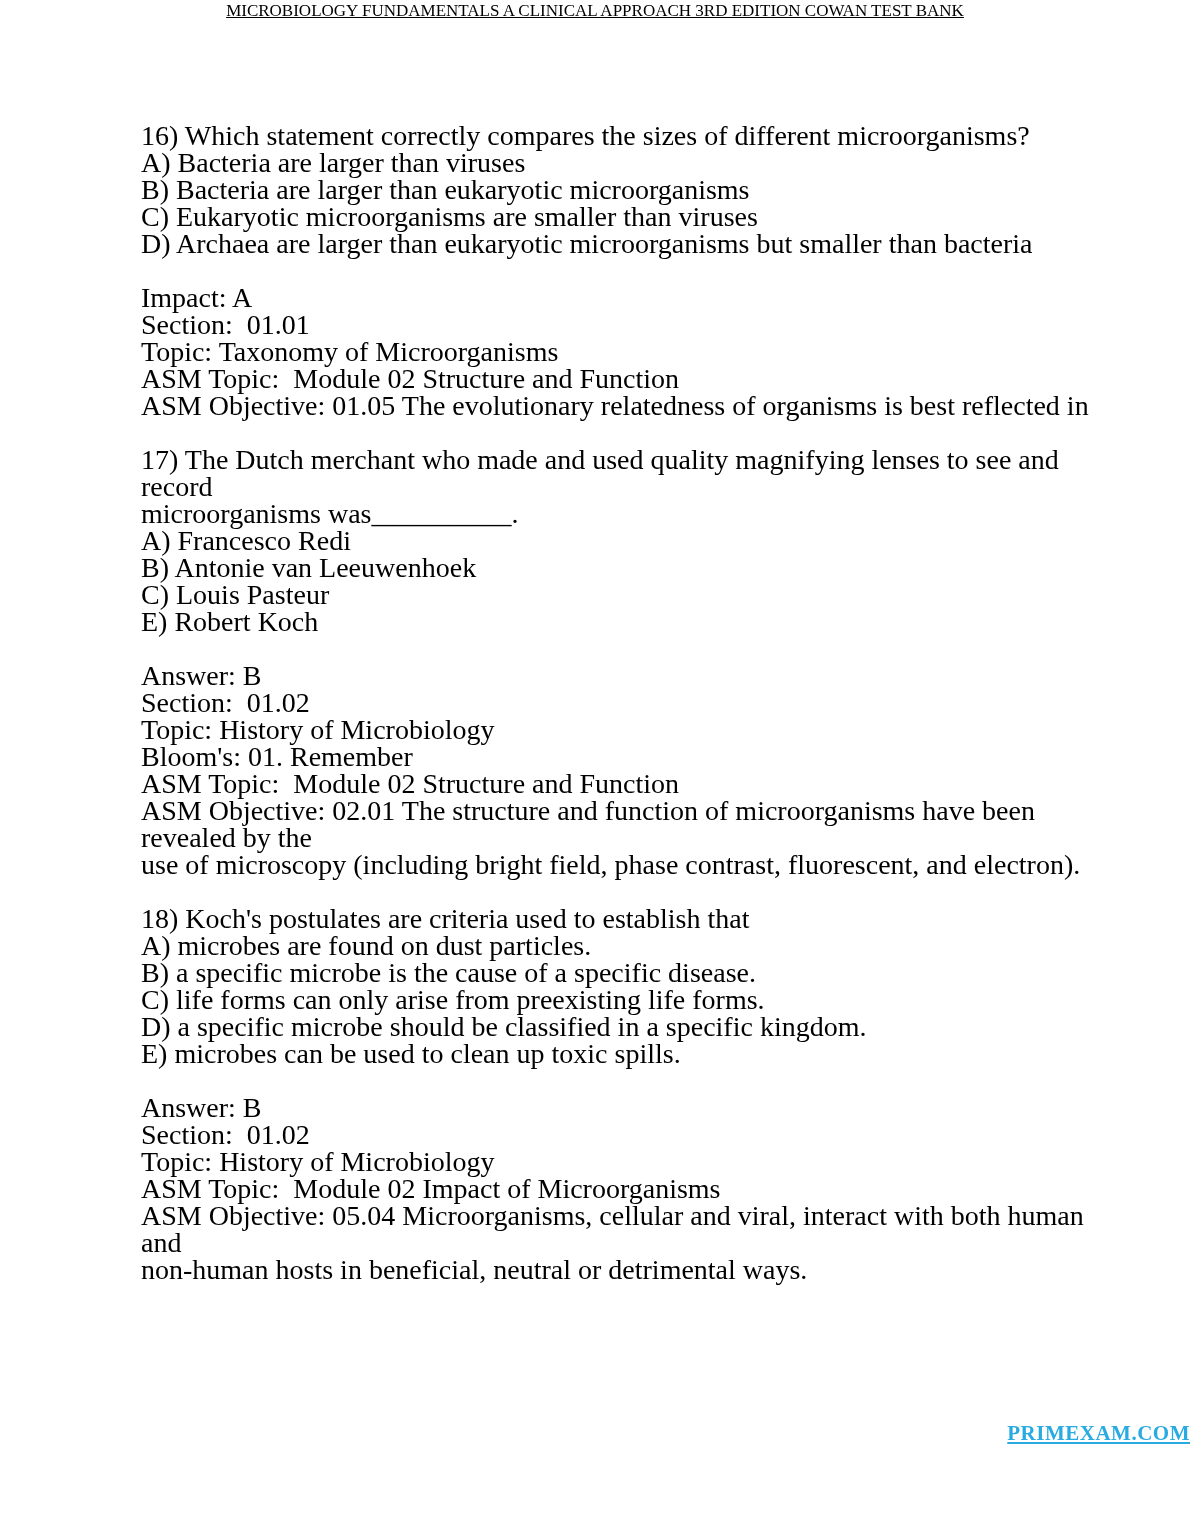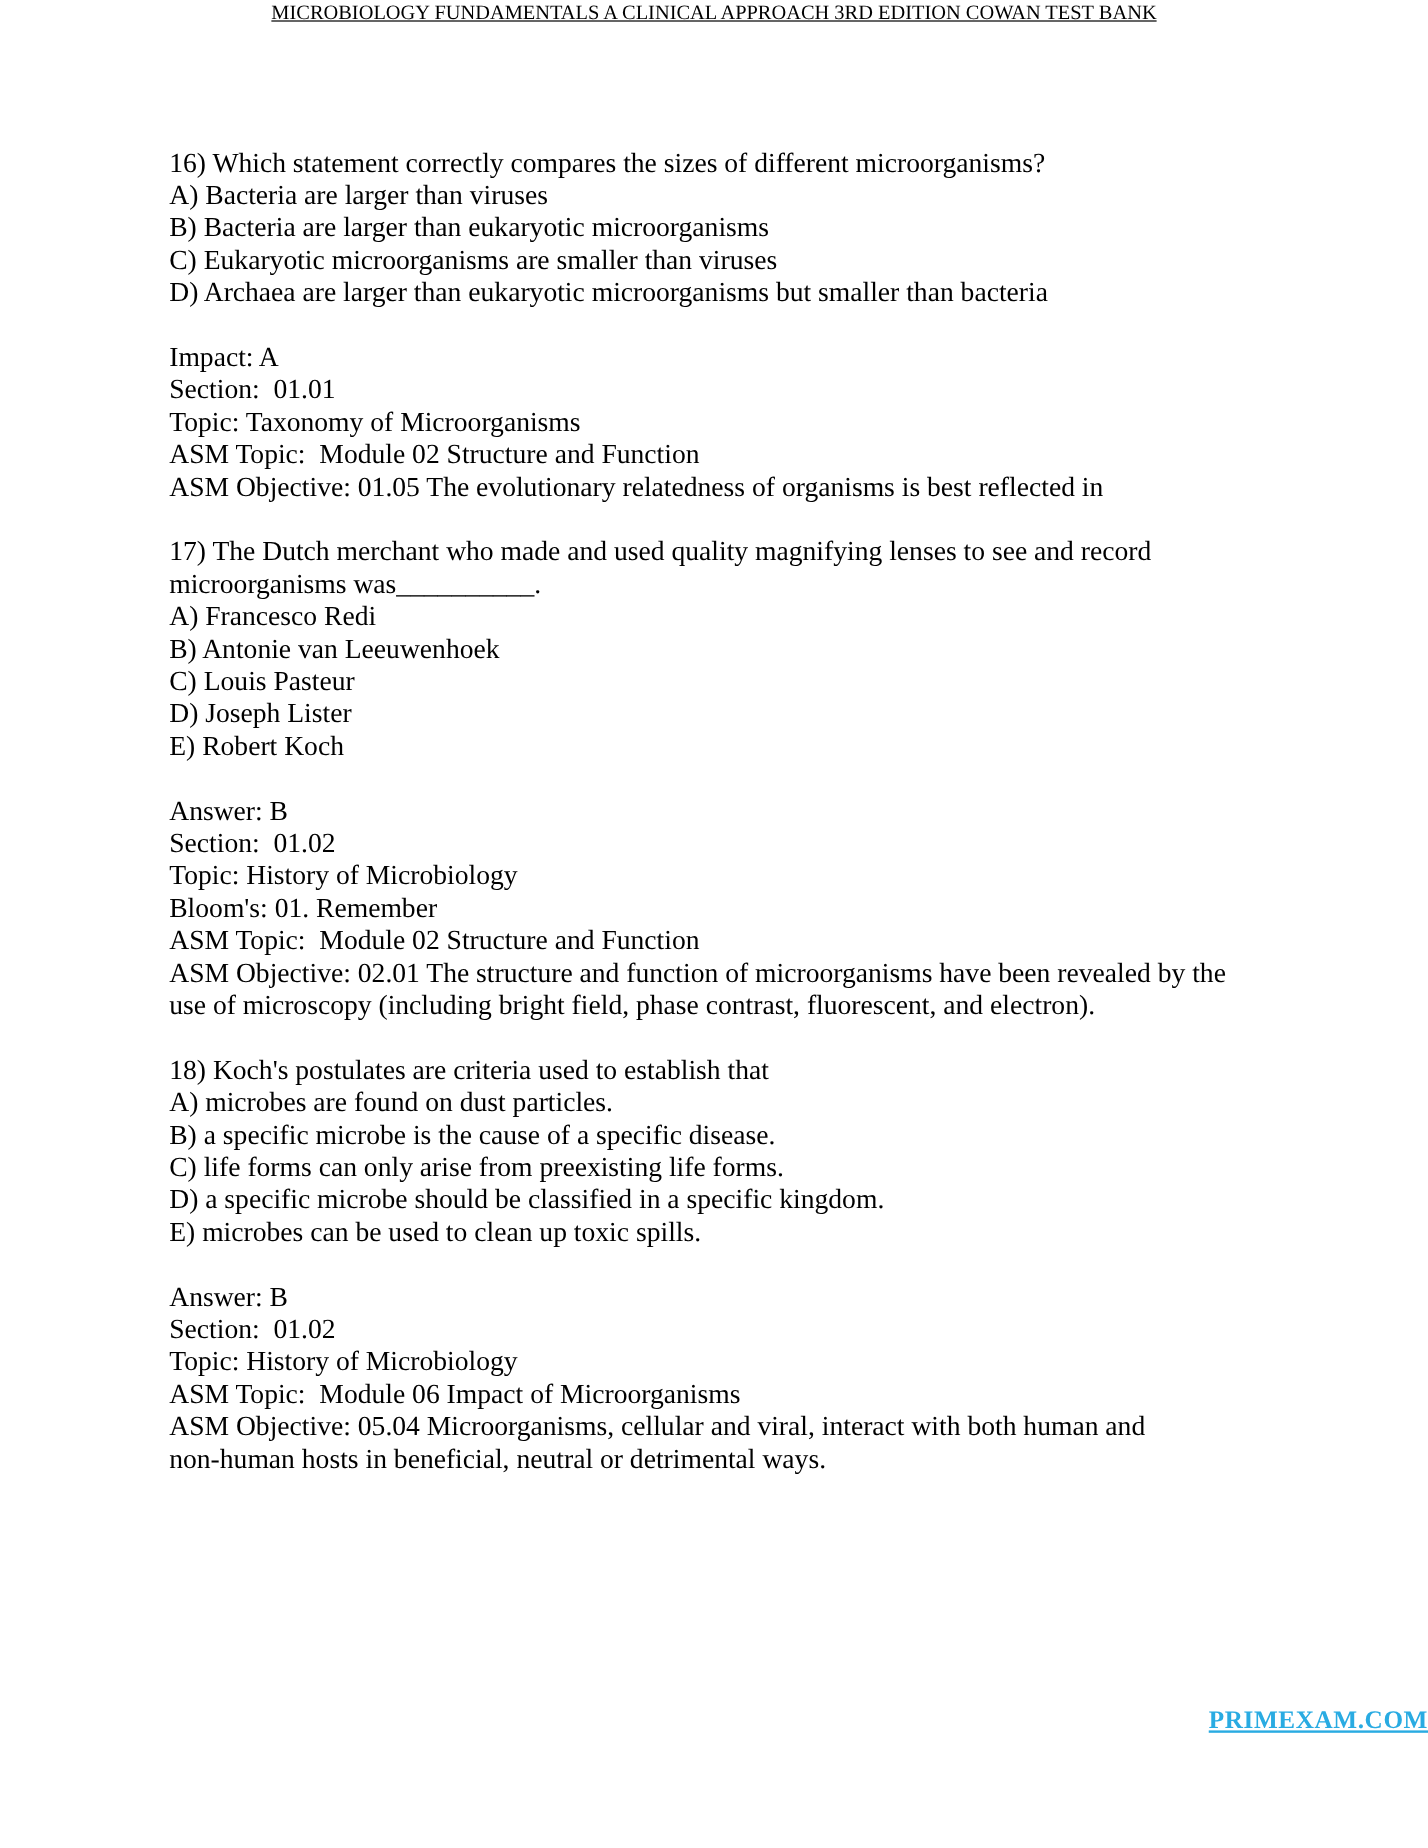--- a/index.html
+++ b/index.html
@@ -15,21 +15,21 @@
   }
   .header {
     text-align: center;
     font-size: 17px;
     line-height: 22px;
     text-decoration: underline;
     white-space: pre;
   }
   .content {
     margin: 100px 60px 0 141px;
-    font-size: 23px;
+    font-size: 28px;
     line-height: 27px;
   }
   .block + .block { margin-top: 27px; }
   .line { white-space: pre-wrap; }
   .footer {
     position: absolute;
     top: 1421px;
     left: 0;
     width: 100%;
     text-align: right;
@@ -67,21 +67,20 @@
       <div class="line">ASM Topic:  Module 02 Structure and Function</div>
       <div class="line">ASM Objective: 01.05 The evolutionary relatedness of organisms is best reflected in</div>
     </div>
 
     <div class="block">
       <div class="line">17) The Dutch merchant who made and used quality magnifying lenses to see and record</div>
       <div class="line">microorganisms was__________.</div>
       <div class="line">A) Francesco Redi</div>
       <div class="line">B) Antonie van Leeuwenhoek</div>
       <div class="line">C) Louis Pasteur</div>
-      <div class="line">D) Joseph Lister</div>
       <div class="line">E) Robert Koch</div>
     </div>
 
     <div class="block">
       <div class="line">Answer: B</div>
       <div class="line">Section:  01.02</div>
       <div class="line">Topic: History of Microbiology</div>
       <div class="line">Bloom's: 01. Remember</div>
       <div class="line">ASM Topic:  Module 02 Structure and Function</div>
       <div class="line">ASM Objective: 02.01 The structure and function of microorganisms have been revealed by the</div>
@@ -94,21 +93,21 @@
       <div class="line">B) a specific microbe is the cause of a specific disease.</div>
       <div class="line">C) life forms can only arise from preexisting life forms.</div>
       <div class="line">D) a specific microbe should be classified in a specific kingdom.</div>
       <div class="line">E) microbes can be used to clean up toxic spills.</div>
     </div>
 
     <div class="block">
       <div class="line">Answer: B</div>
       <div class="line">Section:  01.02</div>
       <div class="line">Topic: History of Microbiology</div>
-      <div class="line">ASM Topic:  Module 06 Impact of Microorganisms</div>
+      <div class="line">ASM Topic:  Module 02 Impact of Microorganisms</div>
       <div class="line">ASM Objective: 05.04 Microorganisms, cellular and viral, interact with both human and</div>
       <div class="line">non-human hosts in beneficial, neutral or detrimental ways.</div>
     </div>
 
   </div>
 
   <div class="footer">
     <a href="#" style="color: rgb(41, 171, 226);">PRIMEXAM.COM</a>
   </div>
 

